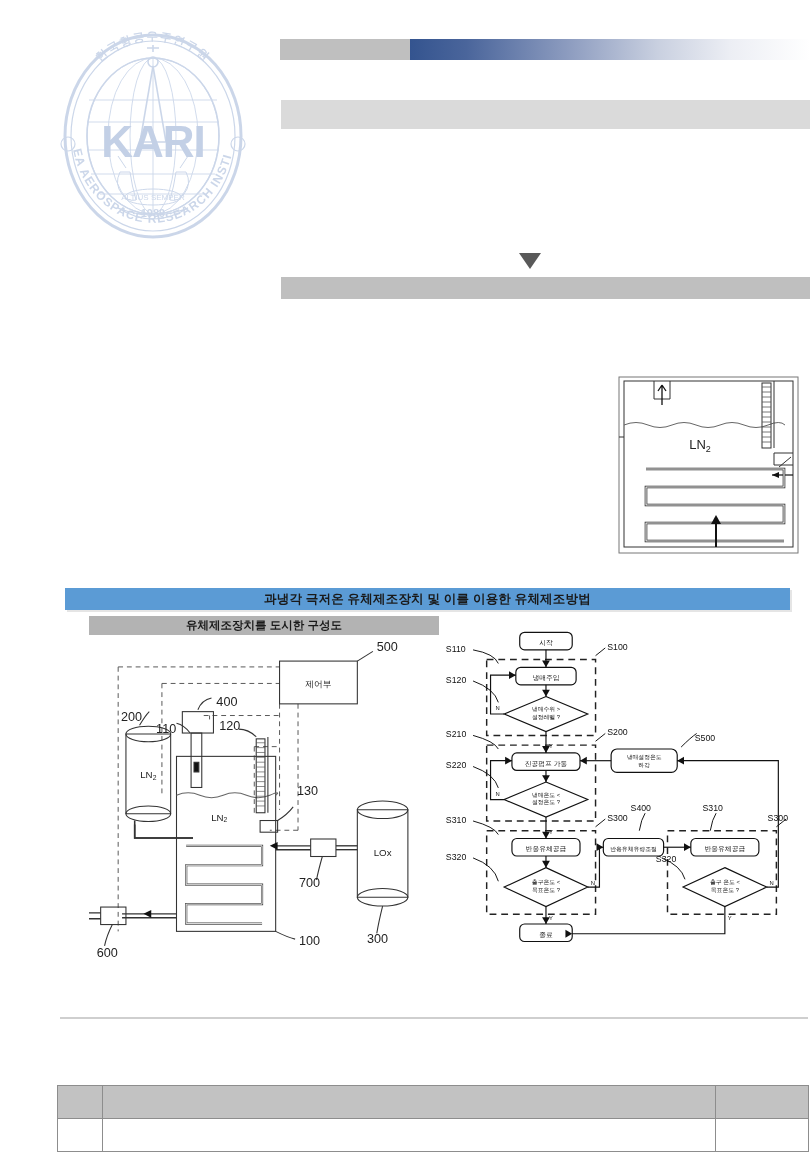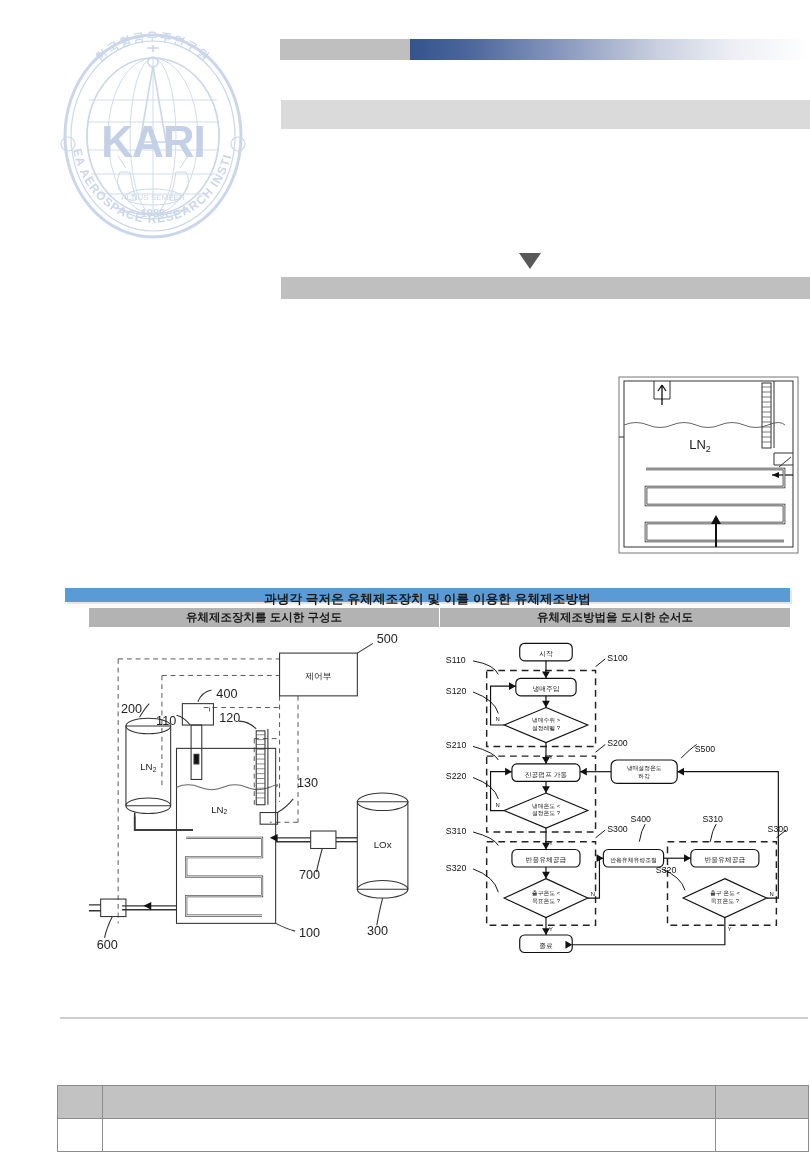--- a/index.html
+++ b/index.html
@@ -21,21 +21,21 @@
               border-left:11px solid transparent;border-right:11px solid transparent;
               border-top:16px solid #595959;}
 
   
   #tank-detail{position:absolute;left:616px;top:375px;width:185px;height:180px;background:#fff;}
   #tank-detail svg{display:block;width:100%;height:100%;}
 
   
   #figure-block{position:absolute;left:65px;top:588px;width:725px;}
   #fig-title{background:#5b9bd5;color:#1a1a1a;font-size:12.5px;font-weight:bold;
-             text-align:center;line-height:22px;height:14px;letter-spacing:.2px;
+             text-align:center;line-height:22px;height:22px;letter-spacing:.2px;
              box-shadow:2px 2px 0 rgba(0,0,0,.10);}
   #fig-panels{display:flex;margin-top:6px;gap:1px;margin-left:24px;}
   .panel{flex:1;min-width:0;}
   .panel-head{background:#b3b3b3;color:#1a1a1a;font-size:11.5px;font-weight:bold;
               text-align:center;line-height:19px;height:19px;}
   .panel-body{background:#ffffff;height:338px;position:relative;overflow:hidden;}
   .panel-body svg{display:block;width:100%;height:100%;}
   #fig-rule{position:absolute;left:60px;top:1017px;width:748px;height:2px;background:#cfcfcf;}
 
   
@@ -231,21 +231,20 @@
             <text x="8" y="326" font-size="13">600</text>
             <text x="61" y="142" font-size="10" text-anchor="middle">LN<tspan font-size="7" dy="2">2</tspan></text>
             <text x="134" y="186" font-size="10" text-anchor="middle">LN<tspan font-size="7" dy="2">2</tspan></text>
             <text x="302" y="222" font-size="10" text-anchor="middle">LOx</text>
           </g>
         </svg>
       </div>
     </div>
 
     <div class="panel">
-      <div class="panel-head">유체제조방법을 도시한 순서도</div>
       <div class="panel-body">
         <svg viewBox="0 0 360 338" xmlns="http://www.w3.org/2000/svg">
 
           <g stroke="#222" fill="none" stroke-width="1.5" stroke-dasharray="7,5">
             <rect x="48" y="40" width="112" height="78"></rect>
             <rect x="48" y="128" width="112" height="78"></rect>
             <rect x="48" y="216" width="112" height="86"></rect>
             <rect x="234" y="216" width="112" height="86"></rect>
           </g>
 

